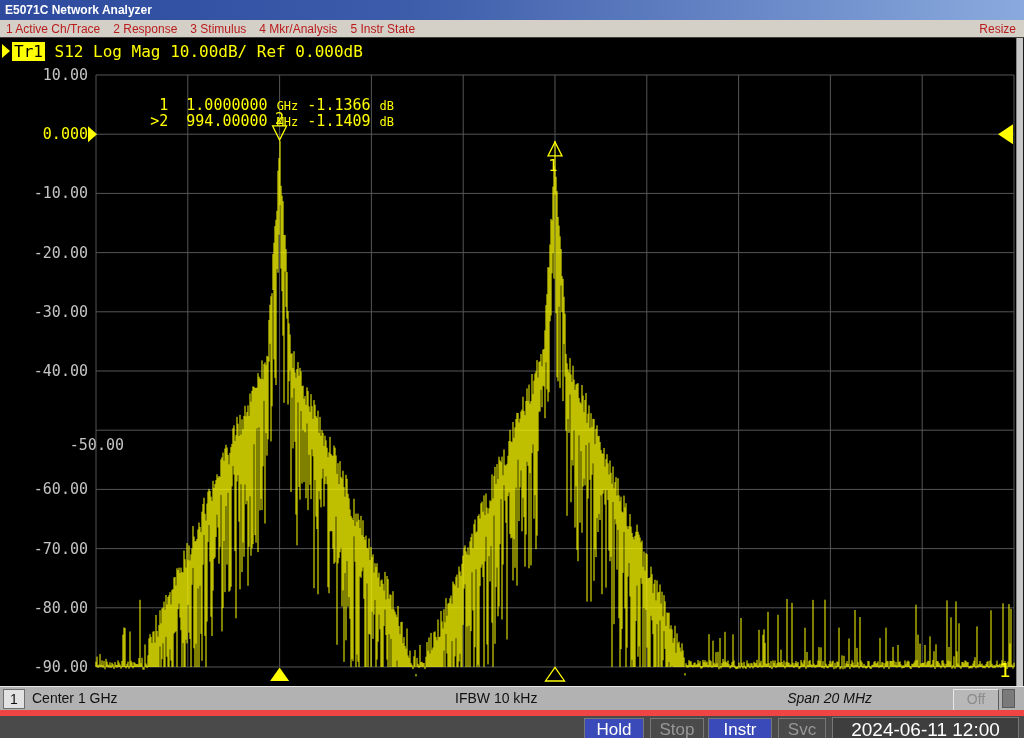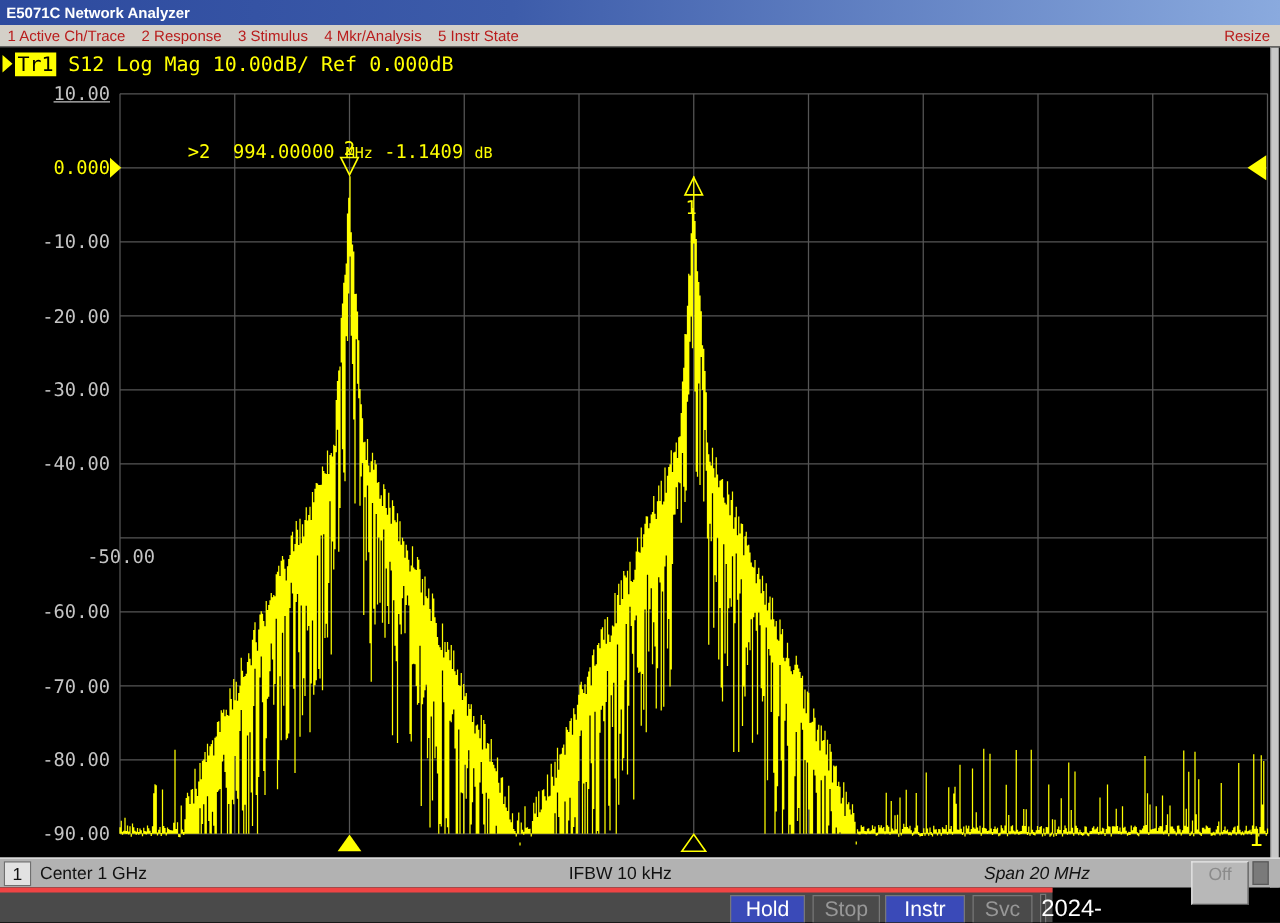--- a/index.html
+++ b/index.html
@@ -44,22 +44,22 @@
   .sb-center{position:absolute;left:32px;top:0;line-height:23px;}
   .sb-ifbw{position:absolute;left:455px;top:0;line-height:23px;}
   .sb-span{position:absolute;right:152px;top:0;line-height:23px;font-style:italic;}
   .off-btn{position:absolute;right:25px;top:2px;width:46px;height:35px;background:#b8b8b8;
            border-top:1px solid #e8e8e8;border-left:1px solid #e8e8e8;
            border-right:1px solid #5a5a5a;border-bottom:1px solid #5a5a5a;
            color:#8b8b8b;text-align:center;line-height:18px;font-size:14px;box-sizing:border-box;}
   .sb-seg{position:absolute;right:9px;top:2px;width:13px;height:19px;background:#7a7a7a;
           border:1px solid #5a5a5a;box-sizing:border-box;}
   
-  .instbar{position:absolute;left:0;top:710px;width:842px;height:28px;background:#4a4a4a;
-           border-top:4px solid #ef4444;box-sizing:border-box;}
+  .instbar{position:absolute;left:0;top:710px;width:1024px;height:28px;background:#4a4a4a;
+           border-top:6px solid #ef4444;box-sizing:border-box;}
   .ib-cell{position:absolute;top:2px;height:21px;line-height:21px;text-align:center;font-size:17px;
            box-sizing:content-box;border:1px solid #777;}
   .ib-blue{background:#3a4ab8;color:#fff;}
   .ib-dim{background:#4a4a4a;color:#979797;}
   .ib-date{position:absolute;top:1px;height:23px;line-height:23px;text-align:center;
            font-size:19px;color:#fff;background:#3e3e3e;border:1px solid #777;}
 </style>
 </head>
 <body>
 
@@ -114,26 +114,29 @@
         <polygon points="270.1,643 289.1,643 279.6,629.5" fill="#ffff00"></polygon>
         <text class="endlabel" x="999" y="639">1</text>
       </svg>
 
     <div class="trace-hdr">
       <span class="tr-arrow"></span>
       <span class="tr-chip">Tr1</span>
       <span class="tr-def"> S12 Log Mag 10.00dB/ Ref 0.000dB</span>
     </div>
 
+    <div class="mk-row" style="top:40px">
+      <span> 1  </span><span>1.0000000 </span><span class="unit">GHz</span><span> -1.1366 </span><span class="unit">dB</span>
+    </div>
     <div class="mk-row" style="top:56px">
       <span>&gt;2  </span><span>994.00000 </span><span class="unit">MHz</span><span> -1.1409 </span><span class="unit">dB</span>
     </div>
 
     <div id="y-labels">
-        <div class="ylabel" style="top: 28px; text-decoration: underline;">10.00</div>
+        <div class="ylabel" style="top: 28px;">10.00</div>
         <div class="ylabel ref" style="top: 87.2px;">0.000</div>
         <div class="ylabel" style="top: 146.4px;">-10.00</div>
         <div class="ylabel" style="top: 205.6px;">-20.00</div>
         <div class="ylabel" style="top: 264.8px;">-30.00</div>
         <div class="ylabel" style="top: 324px;">-40.00</div>
         <div class="ylabel" style="top: 398px; margin-left: 36px;">-50.00</div>
         <div class="ylabel" style="top: 442.4px;">-60.00</div>
         <div class="ylabel" style="top: 501.6px;">-70.00</div>
         <div class="ylabel" style="top: 560.8px;">-80.00</div>
         <div class="ylabel" style="top: 620px;">-90.00</div>

